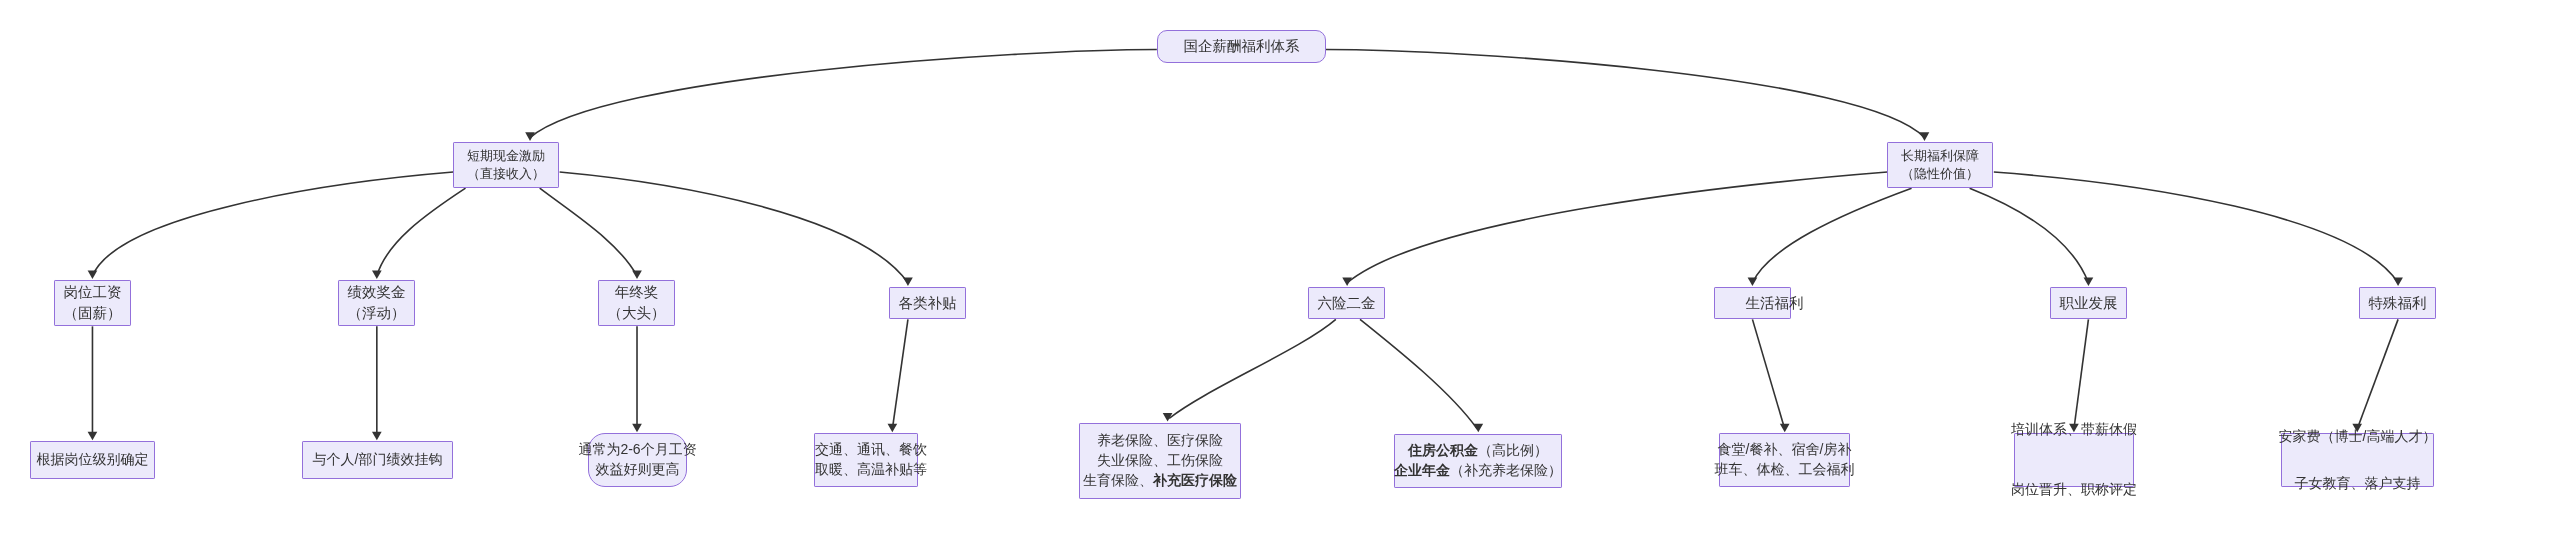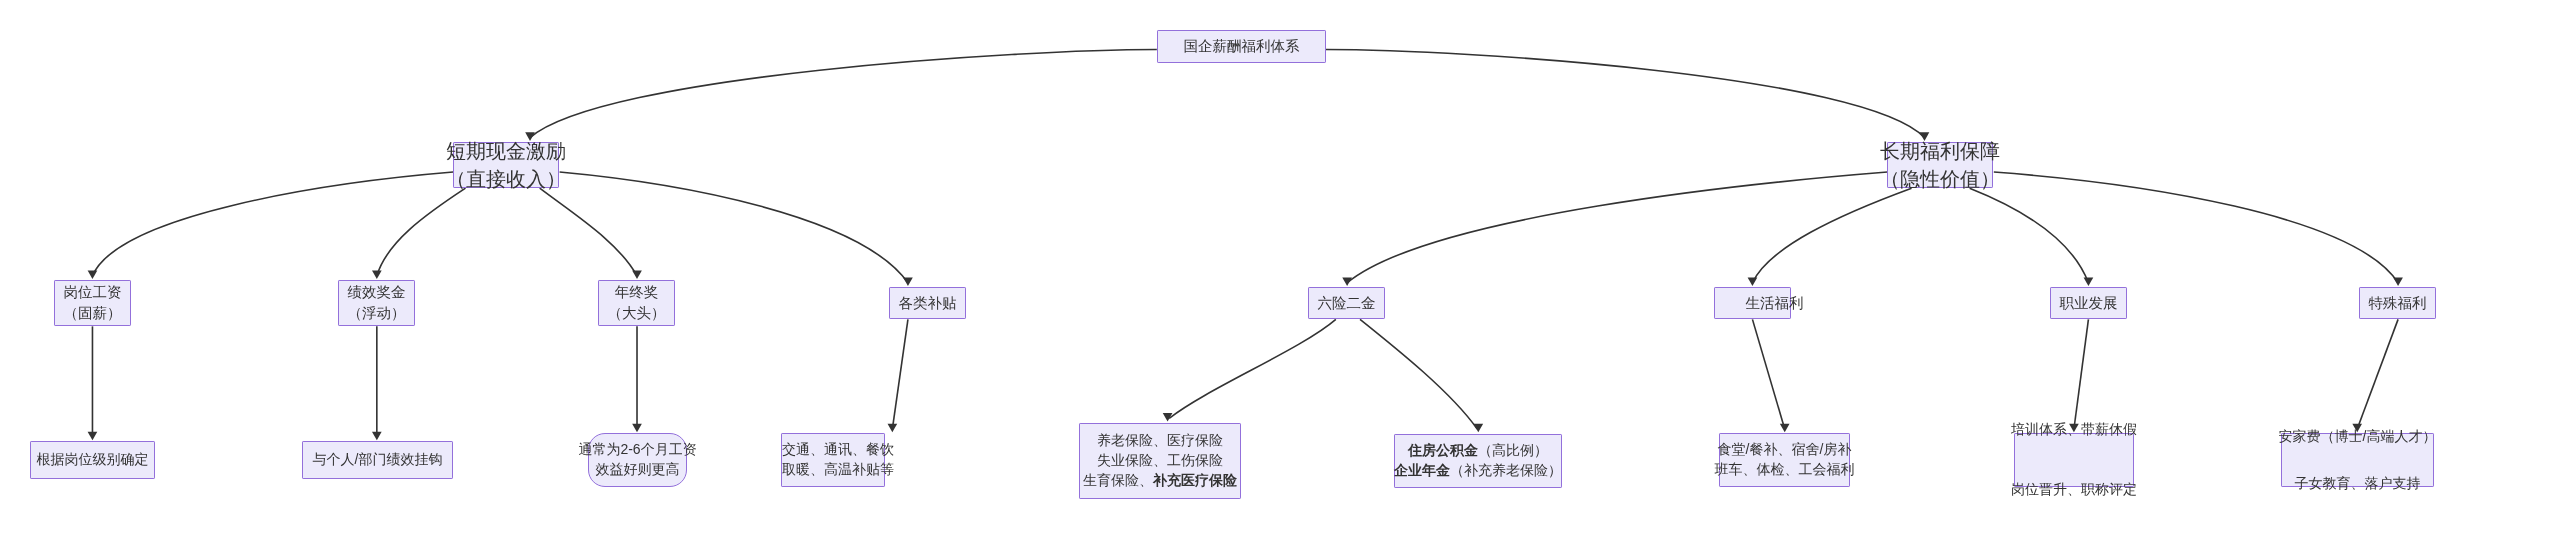--- a/index.html
+++ b/index.html
@@ -45,21 +45,21 @@
     line-height: 1.42;
     white-space: nowrap;
   }
   .node .line {
     display: block;
   }
   .node .line b {
     font-weight: bold;
   }
   .fs-root  { font-size: 14.5px; }
-  .fs-lvl2  { font-size: 20px; }
+  .fs-lvl2  { font-size: 13px; }
   .fs-lvl3  { font-size: 14.5px; }
   .fs-leaf  { font-size: 14px; }
 </style>
 </head>
 <body>
 
 <div id="canvas">
 
   <svg id="edges" viewBox="0 0 4792 1036" xmlns="http://www.w3.org/2000/svg">
       <path class="edge-path" d="M 2152,92 C 1900,92 1120,140 986,256" stroke="#333333"></path>
@@ -96,21 +96,21 @@
       <polygon points="2741,788 2759,788 2750,804" fill="#333333"></polygon>
       <path class="edge-path" d="M 3260,594 L 3320,798" stroke="#333333"></path>
       <polygon points="3311,788 3329,788 3320,804" fill="#333333"></polygon>
       <path class="edge-path" d="M 3885,594 L 3858,798" stroke="#333333"></path>
       <polygon points="3849,788 3867,788 3858,804" fill="#333333"></polygon>
       <path class="edge-path" d="M 4461,594 L 4385,798" stroke="#333333"></path>
       <polygon points="4376,788 4394,788 4385,804" fill="#333333"></polygon>
     </svg>
 
   <div id="node-layer">
-      <div class="node fs-root" style="left: 1157px; top: 30px; width: 169px; height: 33px;">
+      <div class="node fs-root" style="left: 1157px; top: 30px; width: 169px; height: 33px; border-radius: 10px;">
         <span class="line">国企薪酬福利体系</span>
       </div>
       <div class="node fs-lvl2" style="left: 453px; top: 142px; width: 106px; height: 46px;">
         <span class="line">短期现金激励</span>
         <span class="line">（直接收入）</span>
       </div>
       <div class="node fs-lvl2" style="left: 1887px; top: 142px; width: 106px; height: 46px;">
         <span class="line">长期福利保障</span>
         <span class="line">（隐性价值）</span>
       </div>
@@ -144,21 +144,21 @@
       <div class="node fs-leaf" style="left: 30px; top: 441px; width: 125px; height: 38px;">
         <span class="line">根据岗位级别确定</span>
       </div>
       <div class="node fs-leaf" style="left: 302px; top: 441px; width: 151px; height: 38px;">
         <span class="line">与个人/部门绩效挂钩</span>
       </div>
       <div class="node fs-leaf" style="left: 588px; top: 433px; width: 99px; height: 54px; border-radius: 17px;">
         <span class="line">通常为2-6个月工资</span>
         <span class="line">效益好则更高</span>
       </div>
-      <div class="node fs-leaf" style="left: 781px; top: 433px; width: 104px; height: 54px; padding-left: 10px;">
+      <div class="node fs-leaf" style="left: 814px; top: 433px; width: 104px; height: 54px; padding-left: 10px;">
         <span class="line">交通、通讯、餐饮</span>
         <span class="line">取暖、高温补贴等</span>
       </div>
       <div class="node fs-leaf" style="left: 1079px; top: 423px; width: 162px; height: 76px;">
         <span class="line">养老保险、医疗保险</span>
         <span class="line">失业保险、工伤保险</span>
         <span class="line">生育保险、<b>补充医疗保险</b></span>
       </div>
       <div class="node fs-leaf" style="left: 1394px; top: 434px; width: 168px; height: 54px;">
         <span class="line"><b>住房公积金</b>（高比例）</span>

